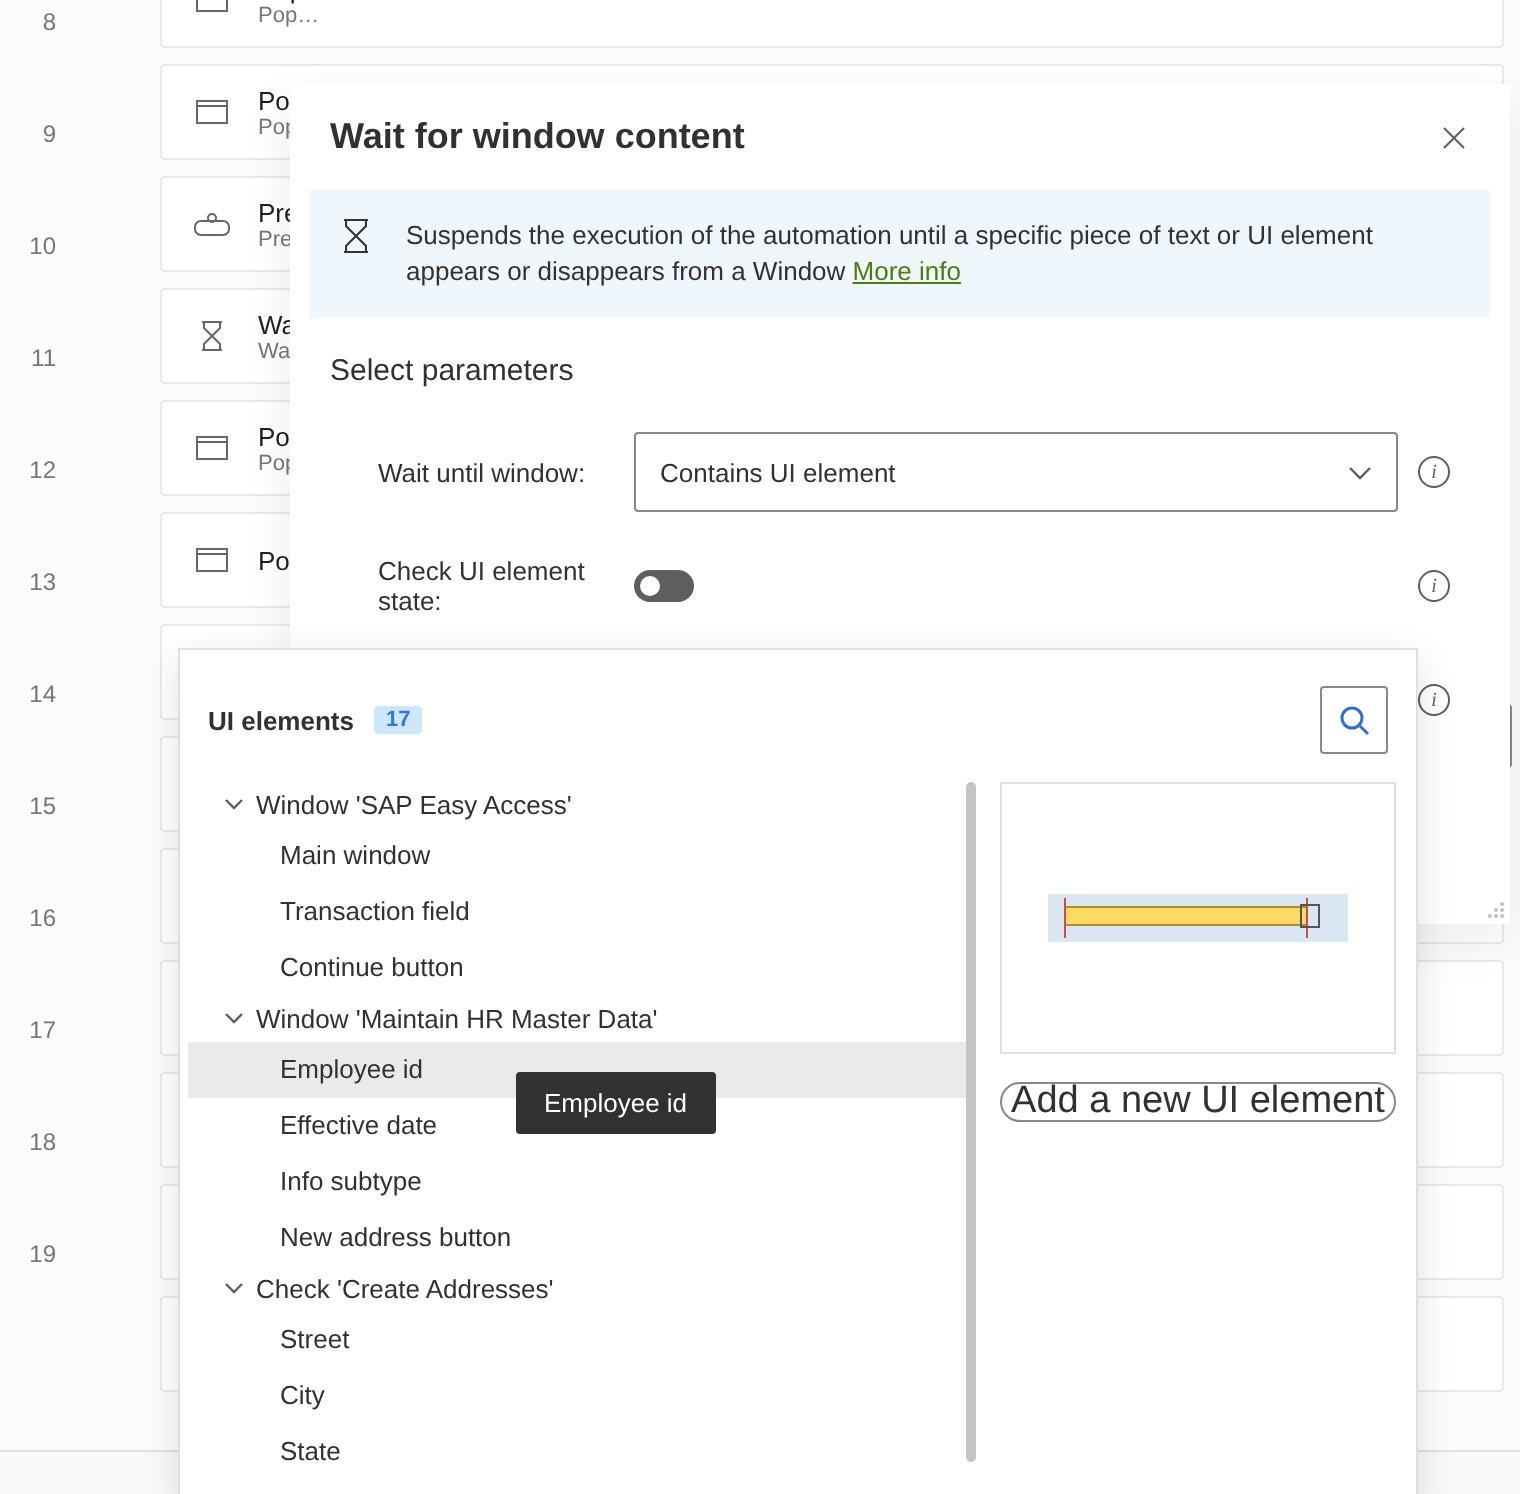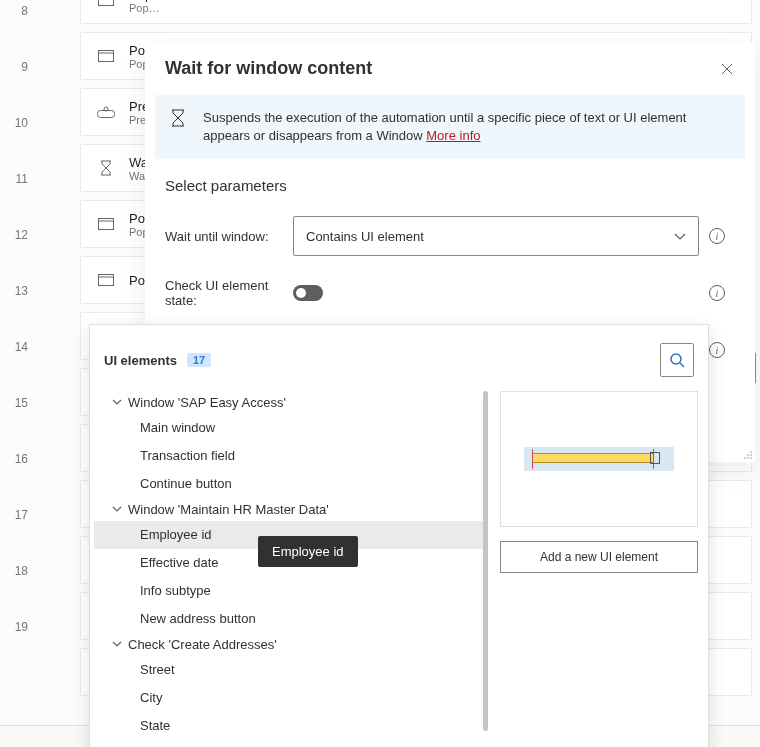--- a/index.html
+++ b/index.html
@@ -84,34 +84,35 @@
     .info-band {
       margin: 0 10px;
       background: #eff6fc;
       padding: 14px 16px;
       display: flex;
       gap: 14px;
       align-items: flex-start;
     }
     .info-band .icon { width: 18px; flex-shrink:0; color:#323130; }
     .info-band .txt { font-size: 13px; color: #323130; line-height: 1.4; }
-    .info-band a { color: #b91c1c; text-decoration: underline; cursor: pointer; }
+    .info-band a { color: #4d7c0f; text-decoration: underline; cursor: pointer; }
     .params {
       padding: 18px 20px 0 20px;
     }
     .params h3 {
       font-size: 15px;
       font-weight: 400;
       color: #323130;
       margin-bottom: 22px;
     }
     .param-row {
       display: flex;
       align-items: center;
       margin-bottom: 22px;
+      margin-left: 24px;
     }
     .param-label {
       width: 128px;
       font-size: 13px;
       color: #323130;
     }
     .param-field { flex: 1; }
     .param-info {
       width: 36px;
       display: flex;
@@ -256,25 +257,25 @@
     }
     .preview-inner .bar {
       position:absolute; left:8px; right:20px; top:6px; height:10px;
       background: #ffd966; border:1px solid #b08e2a;
     }
     .preview-inner .hl { position:absolute; left:8px; top:2px; bottom:2px; width:1px; background:#cc4b4b;}
     .preview-inner .hr { position:absolute; right:20px; top:2px; bottom:2px; width:1px; background:#cc4b4b;}
     .preview-inner .cap { position:absolute; right:14px; top:5px; width:10px;height:12px;border:1px solid #555;}
     .add-btn {
       border: 1px solid #8a8886;
-      border-radius: 0;
-      height: 32px;
+      border-radius: 12px;
+      height: 20px;
       display: flex; align-items: center; justify-content: center;
       cursor: pointer;
-      font-size: 12px;
+      font-size: 19px;
     }
     .tooltip {
       position: absolute;
       left: 258px; top: 536px;
       background: #323130;
       color: #fff;
       font-size: 13px;
       padding: 8px 14px;
       border-radius: 2px;
       z-index: 50;

